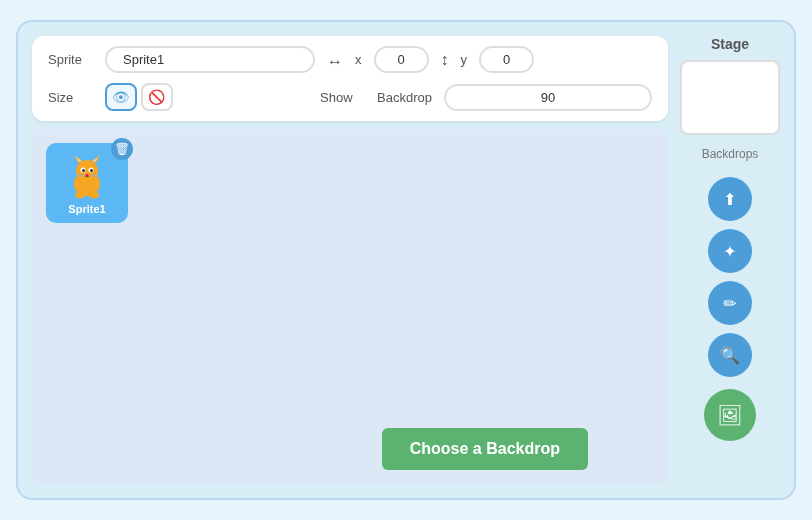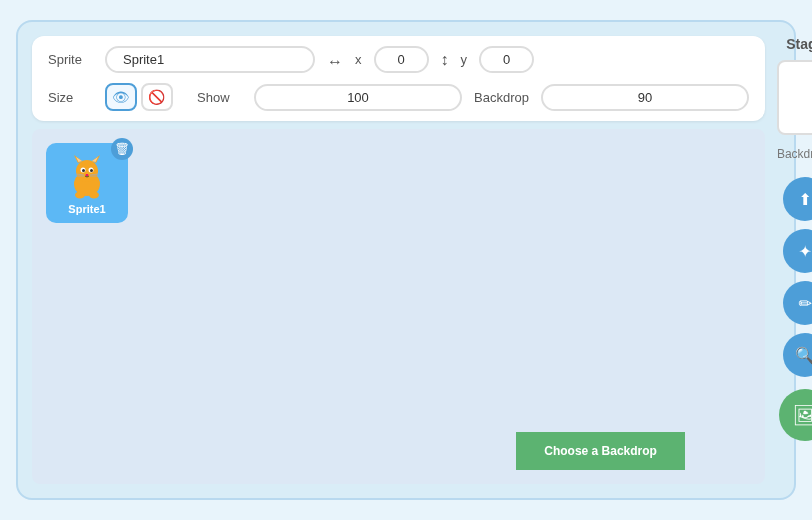--- a/index.html
+++ b/index.html
@@ -172,23 +172,23 @@
     }
 
     
     .choose-backdrop-btn {
       position: absolute;
       bottom: 14px;
       right: 80px;
       background: #5cb371;
       color: white;
       border: none;
-      border-radius: 0;
+      border-radius: 6px;
       padding: 12px 28px;
-      font-size: 12px;
+      font-size: 16px;
       font-weight: 600;
       cursor: pointer;
       white-space: nowrap;
     }
 
     
     .stage-panel {
       width: 100px;
       display: flex;
       flex-direction: column;
@@ -271,21 +271,20 @@
             <span class="eye-icon">👁</span>
           </button>
           <button class="toggle-btn">
             <span style="color:#aaa;font-size:14px;">🚫</span>
           </button>
         </div>
 
         <span style="flex:1"></span>
 
         <span class="label">Show</span>
-        <input class="pill-input" type="text" value="100" style="">
 
         <span class="label">Backdrop</span>
         <input class="pill-input" type="text" value="90" style="">
       </div>
     </div>
 
     <div class="sprite-area">
 
       <div class="sprite-card">
         <div class="sprite-delete-btn">

